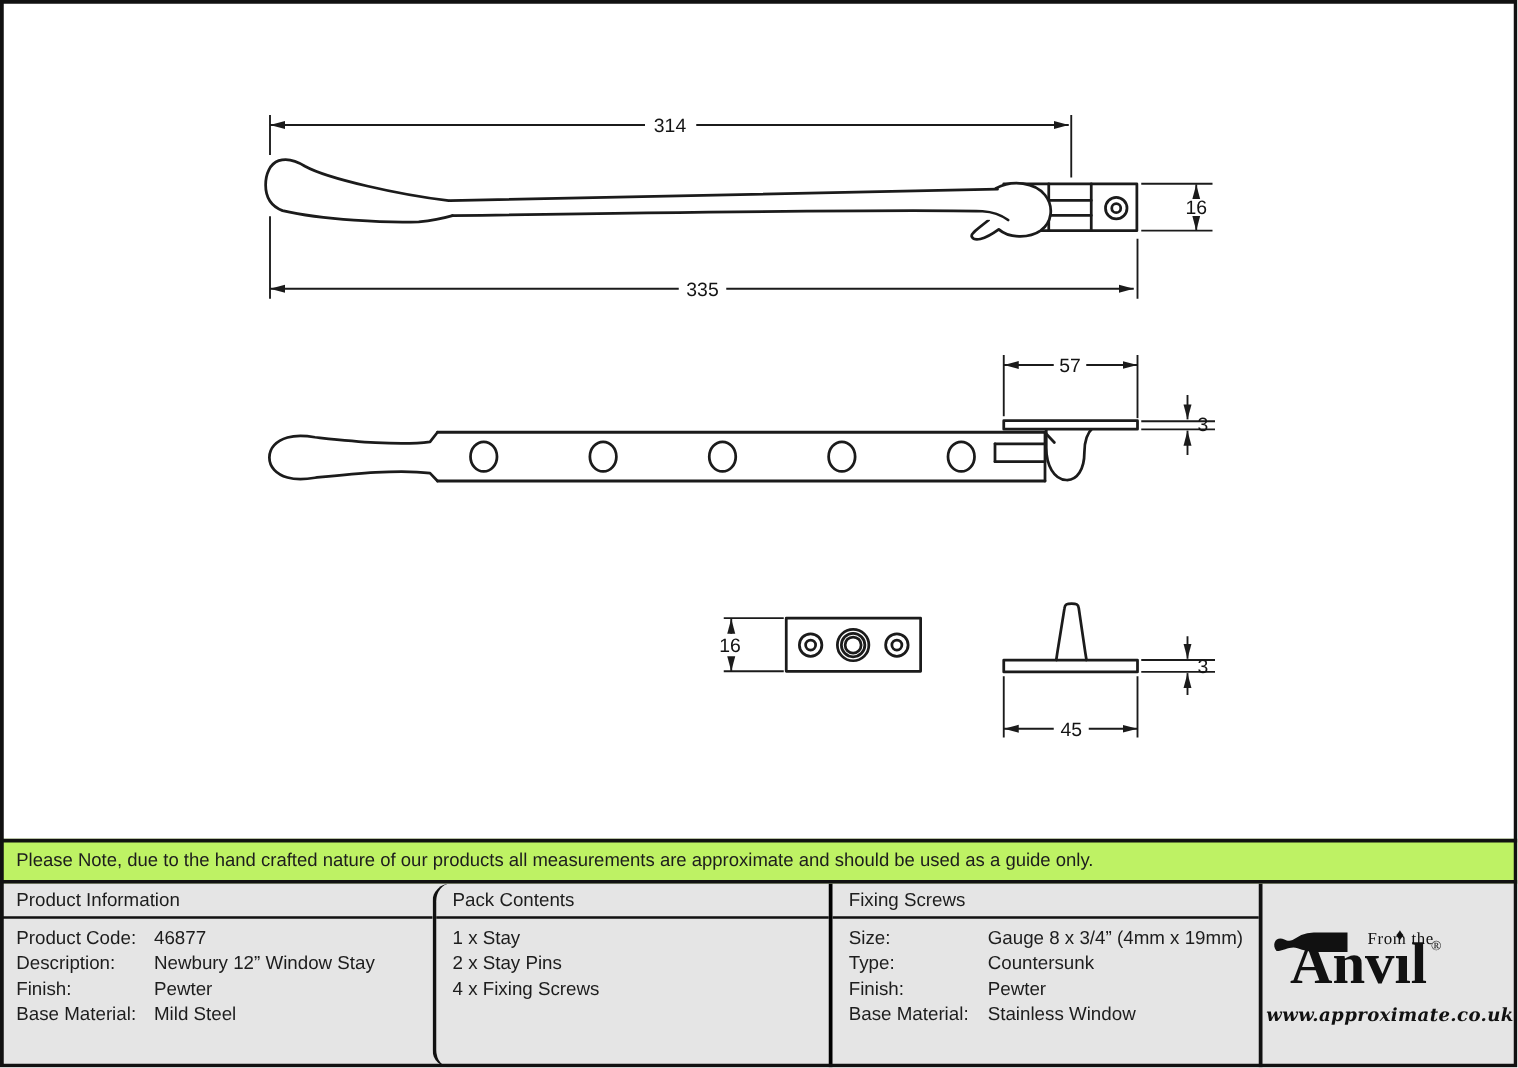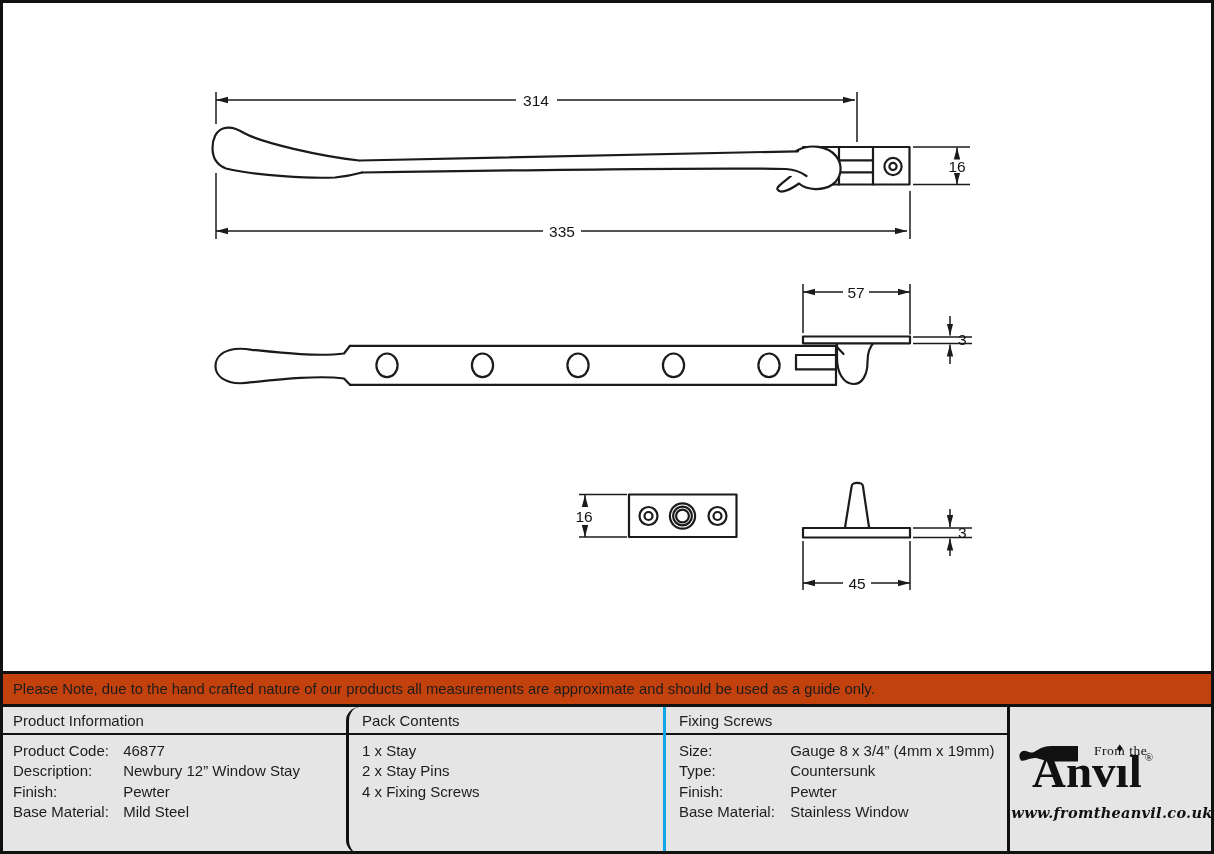--- a/index.html
+++ b/index.html
@@ -12,28 +12,28 @@
   svg.drawing{position:absolute;left:0;top:0;z-index:1;}
   svg.drawing .part{stroke:#1b1b1b;stroke-width:2.2;fill:none;stroke-linejoin:round;stroke-linecap:round;}
   svg.drawing .partfill{stroke:#1b1b1b;stroke-width:2.2;fill:#fff;stroke-linejoin:round;}
   svg.drawing .white{fill:#fff;stroke:none;}
   svg.drawing .thin{stroke:#1b1b1b;stroke-width:1.5;fill:none;}
   svg.drawing text{font-family:"Liberation Sans",sans-serif;font-size:15.5px;fill:#141414;}
   
   .note-row{
     position:absolute;left:0;top:671px;width:1214px;height:36px;box-sizing:border-box;
     border-top:3px solid #111;border-bottom:3px solid #111;display:flex;align-items:center;
-    padding-left:13px;font-size:14.8px;background:#c2410c;z-index:10;
+    padding-left:13px;font-size:14.8px;background:#bef264;z-index:10;
   }
   
   .info-table{position:absolute;left:0;top:707px;width:1214px;height:147px;display:flex;z-index:10;background:#e5e5e5;}
   .col{box-sizing:border-box;height:100%;}
   .col-product{width:346px;}
   .col-pack{width:317px;border-left:3px solid #111;border-radius:14px;}
-  .col-screws{width:344px;border-left:3px solid #0ea5e9;}
+  .col-screws{width:344px;border-left:3px solid #000000;}
   .col-logo{width:207px;border-left:3px solid #111;}
   .col-header{height:26px;border-bottom:2px solid #111;display:flex;align-items:center;
     padding-left:13px;font-size:15px;}
   .col-body{padding:6px 0 0 13px;font-size:15px;line-height:20.4px;}
   .kv-row .k{display:inline-block;width:106px;}
   .col-screws .kv-row .k{width:107px;}
   
   .logo{width:100%;height:100%;display:flex;flex-direction:column;align-items:center;justify-content:center;color:#111;}
   .brand-block{position:relative;width:160px;height:62px;}
   .from-the{position:absolute;left:62px;top:3px;font-family:"Liberation Serif",serif;font-size:13.5px;letter-spacing:.5px;white-space:nowrap;}
@@ -236,20 +236,20 @@
             <span class="anvil-a">
               <svg class="anvil-icon" viewBox="0 0 62 24">
                 <path fill="#111" d="M4,15.5 C0,10 4,3.5 10.5,6.5 C12.5,7.5 14.5,8 17,7 L24,3
                      Q28.5,1 34,1 L61,1 L61,16.5 L36,16.5 C30,16.5 26,15 21,13.5
                      C14,11.5 8.5,17 4,15.5 Z"></path>
               </svg>
               <span class="a-letter">A</span>
             </span><span>nv</span><span class="brand-i"><span class="i-dot">♦</span><span>ı</span></span><span>l</span><span class="reg">®</span>
           </div>
         </div>
-        <div class="logo-url">www.fromtheanvil.co.uk</div>
+        <div class="logo-url">www.approximate.co.uk</div>
       </div>
     </div>
 
   </div>
 
   <div class="outer-border"></div>
 </div>
 
 </body></html>

